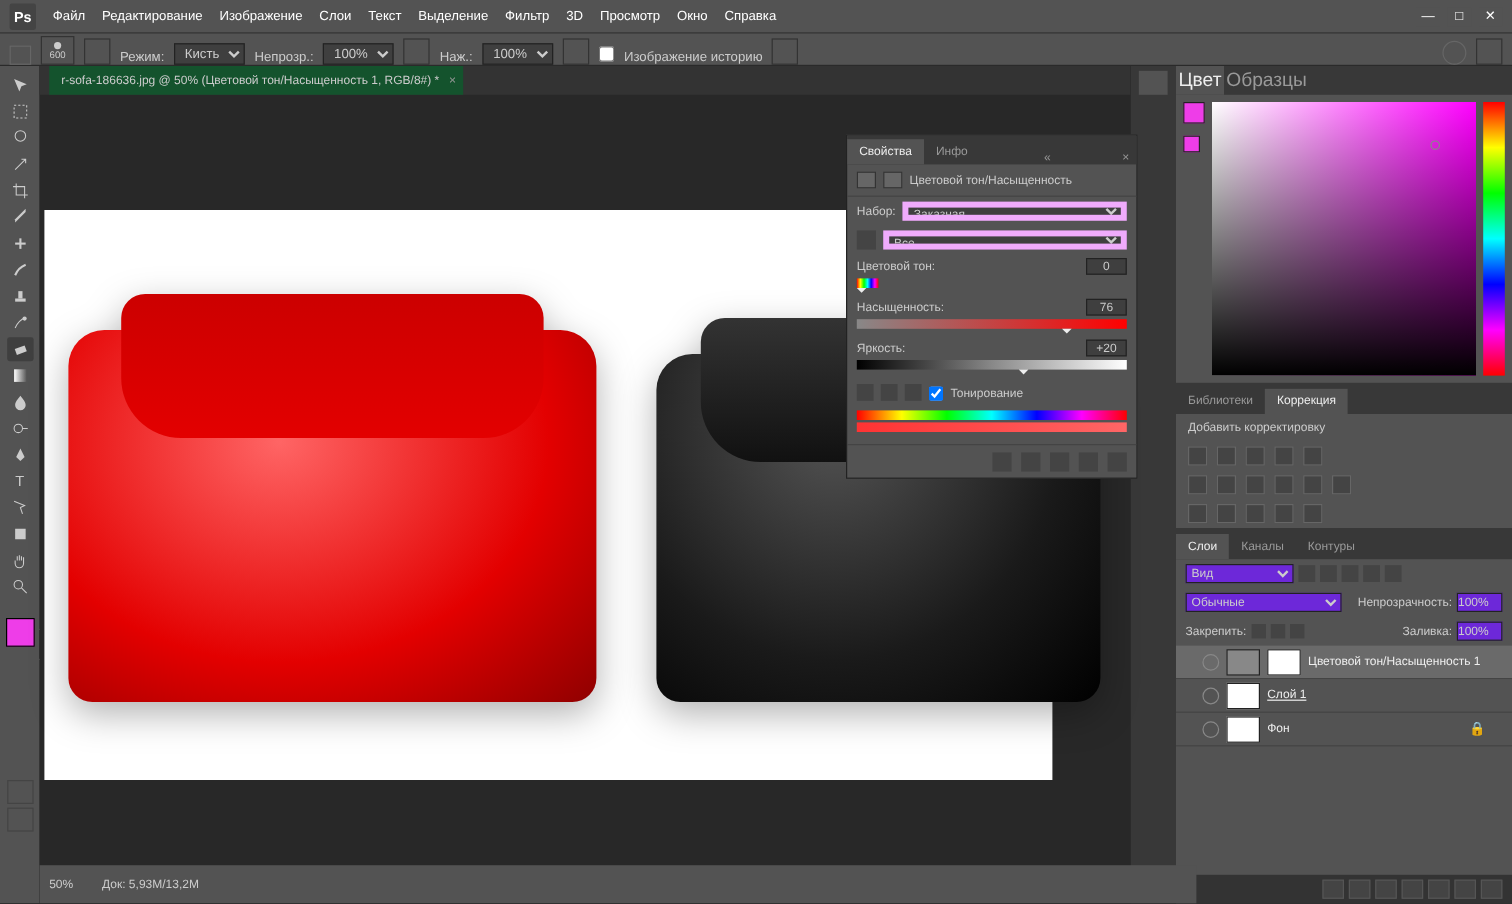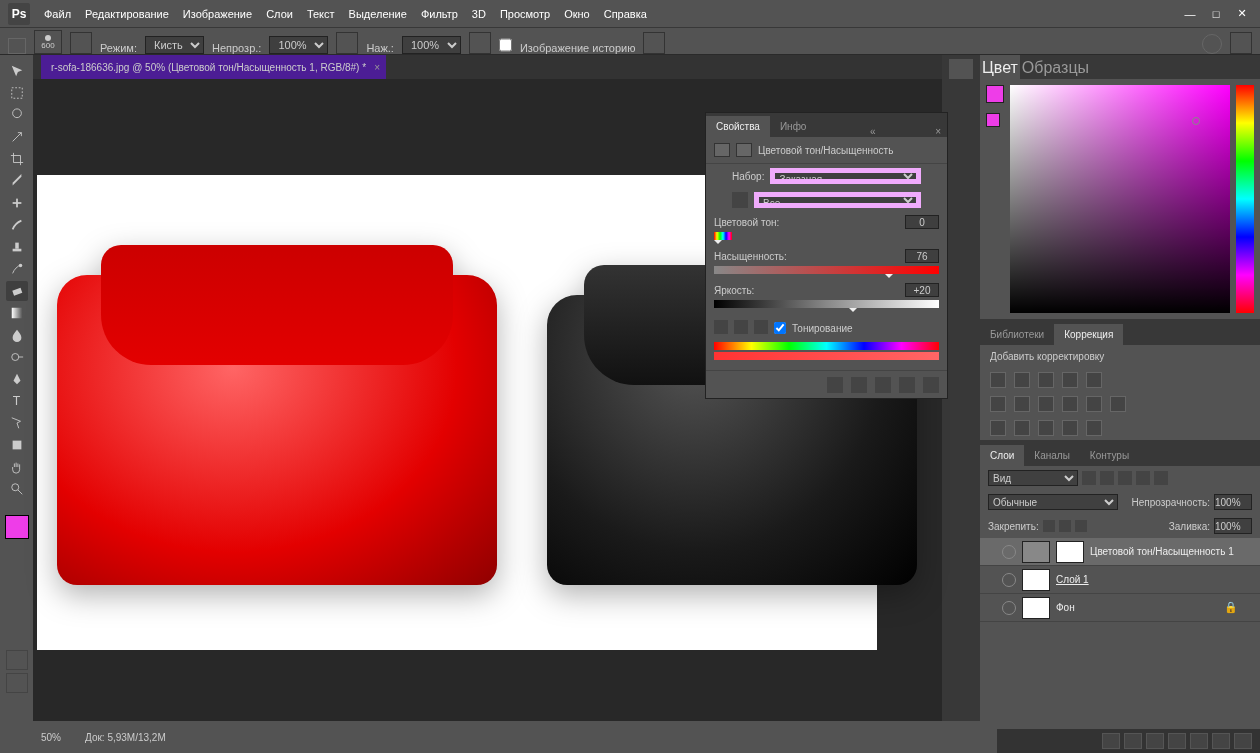--- a/index.html
+++ b/index.html
@@ -21,21 +21,21 @@
 .toolbar{width:33px;background:#535353;display:flex;flex-direction:column;padding-top:6px;align-items:center;gap:2px}
 .toolbar .tool{width:22px;height:20px;display:flex;align-items:center;justify-content:center;border-radius:2px}
 .toolbar .tool.active{background:#3f3f3f}
 .toolbar .tool svg{width:14px;height:14px}
 .toolbar .swatch{width:24px;height:24px;background:#ee3de8;border:1px solid #000;margin-top:4px;position:relative}
 .toolbar .swatch::after{content:'';position:absolute;width:24px;height:24px;background:#000;border:1px solid #666;top:8px;left:8px;z-index:-1}
 .toolbar .lower{margin-top:auto;margin-bottom:60px;display:flex;flex-direction:column;gap:3px;align-items:center}
 .toolbar .lower .t{width:22px;height:20px;border:1px solid #444}
 .workspace{flex:1;position:relative;background:#282828}
 .doc-tab{height:24px;background:#333;display:flex;align-items:center;padding-left:8px}
-.doc-tab .tab{background:#4c1d95;height:24px;padding:0 20px 0 10px;color:#ccc;font-size:10px;display:flex;align-items:center;position:relative}
+.doc-tab .tab{background:#14532d;height:24px;padding:0 20px 0 10px;color:#ccc;font-size:10px;display:flex;align-items:center;position:relative}
 .doc-tab .tab .x{position:absolute;right:6px;color:#999}
 .canvas{position:absolute;top:120px;left:4px;width:840px;height:475px;background:#fff}
 .sofa-red{position:absolute;left:20px;top:100px;width:440px;height:310px;background:radial-gradient(ellipse at 40% 30%,#ff6565,#e30000 60%,#8f0000);border-radius:30px 30px 20px 20px;filter:drop-shadow(0 10px 15px rgba(0,0,0,0.3))}
 .sofa-red::before{content:'';position:absolute;top:-30px;left:10%;width:80%;height:120px;background:linear-gradient(#c00,#e30000);border-radius:20px 20px 50px 50px}
 .sofa-black{position:absolute;right:-40px;top:120px;width:370px;height:290px;background:radial-gradient(ellipse at 40% 20%,#555,#1a1a1a 60%,#000);border-radius:30px 30px 20px 20px;filter:drop-shadow(0 10px 15px rgba(0,0,0,0.3))}
 .sofa-black::before{content:'';position:absolute;top:-30px;left:10%;width:80%;height:120px;background:linear-gradient(#333,#111);border-radius:20px 20px 50px 50px}
 .rightcol{width:38px;background:#383838;display:flex;flex-direction:column;align-items:center;padding-top:4px;gap:6px}
 .rightcol .i{width:24px;height:20px;background:#535353}
 .panels{width:280px;background:#535353;display:flex;flex-direction:column}
 .panel-tabs{height:24px;background:#383838;display:flex;align-items:flex-end}
@@ -51,41 +51,41 @@
 .corel{height:26px;background:#383838;display:flex;align-items:flex-end}
 .corel .tab{padding:5px 10px;font-size:10px;color:#999}
 .corel .tab.active{background:#535353;color:#eee}
 .addc{padding:6px 10px;font-size:10px;color:#ccc}
 .icons-row{display:flex;gap:8px;padding:4px 10px}
 .icons-row .ic{width:16px;height:16px;background:#444;border:1px solid #666}
 .layer-tabs{height:26px;background:#383838;display:flex;align-items:flex-end}
 .layer-tabs .tab{padding:5px 10px;font-size:10px;color:#999}
 .layer-tabs .tab.active{background:#535353;color:#eee}
 .layer-opts{padding:4px 8px;display:flex;align-items:center;gap:4px;font-size:10px}
-.layer-opts select,.layer-opts input{background:#404040;border:1px solid #222;color:#ccc;font-size:10px;height:16px}
+.layer-opts select,.layer-opts input{background:#6d28d9;border:1px solid #222;color:#ccc;font-size:10px;height:16px}
 .layers{flex:1}
 .layer{display:flex;align-items:center;height:28px;gap:6px;padding:0 22px;border-bottom:1px solid #444}
 .layer.sel{background:#6a6a6a}
 .layer .eye{width:14px;height:14px;border:1px solid #888;border-radius:50%}
 .layer .thumb{width:28px;height:22px;background:#fff;border:1px solid #222}
 .layer .thumb.adj{background:#888}
 .layer .mask{width:28px;height:22px;background:#fff;border:1px solid #222}
 .layer .nm{font-size:10px;color:#eee}
 .layer .nm.u{text-decoration:underline}
 .layer .lock{margin-left:auto;color:#aaa}
 .btm{height:24px;background:#333;display:flex;align-items:center;padding:4px 8px}
 .btm .i{width:18px;height:16px;background:#444;margin-left:4px;border:1px solid #555}
 .props{position:absolute;top:112px;left:705px;width:243px;background:#535353;border:1px solid #222;font-size:10px;z-index:50}
 .props .hdr{height:24px;background:#383838;display:flex;align-items:flex-end}
 .props .hdr .tab{padding:5px 10px;color:#999}
 .props .hdr .tab.active{background:#535353;color:#eee}
 .props .hdr .close{margin-left:auto;padding:0 6px;color:#999}
 .props .title{padding:6px 8px;display:flex;align-items:center;gap:6px;border-bottom:1px solid #444}
 .props .title .ic{width:16px;height:14px;background:#666;border:1px solid #333}
-.props .row{display:flex;align-items:center;padding:4px 26px;gap:6px}
+.props .row{display:flex;align-items:center;padding:4px 8px;gap:6px}
 .props select{flex:1;background:#3f3f3f;border:5px solid #f0abfc;color:#ccc;height:16px;font-size:10px}
 .props .field-row{display:flex;justify-content:space-between;padding:3px 8px;align-items:center}
 .props .field-row input{width:34px;background:#3f3f3f;border:1px solid #222;color:#ccc;height:14px;font-size:10px;text-align:center}
 .props .slider{height:8px;margin:0 8px 6px;position:relative}
 .props .slider.hue{background:linear-gradient(to right,red,#ff0,lime,cyan,blue,#f0f,red)}
 .props .slider.sat{background:linear-gradient(to right,#888,red)}
 .props .slider.lgt{background:linear-gradient(to right,#000,#888,#fff)}
 .props .slider .h{position:absolute;width:0;height:0;border:4px solid transparent;border-top-color:#eee;top:8px}
 .props .cbx{display:flex;align-items:flex-end;padding:6px 8px;gap:6px}
 .props .cbx input{width:12px;height:12px}

